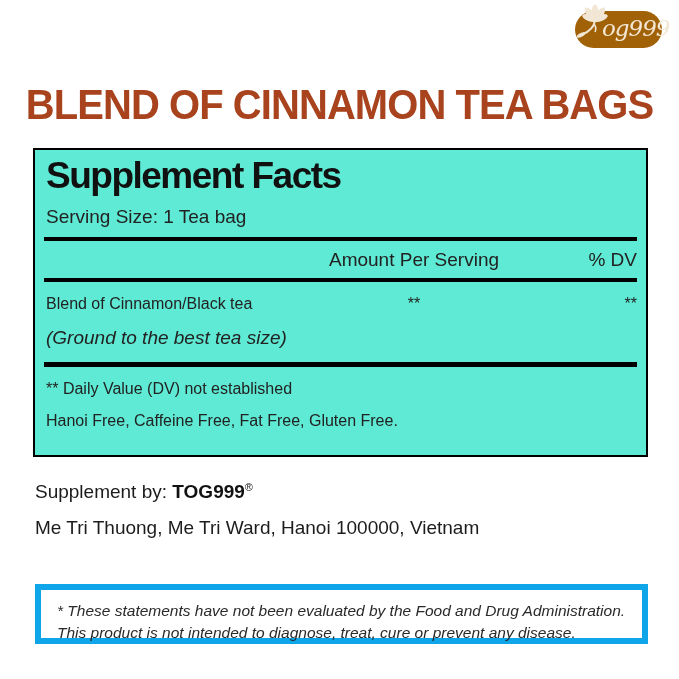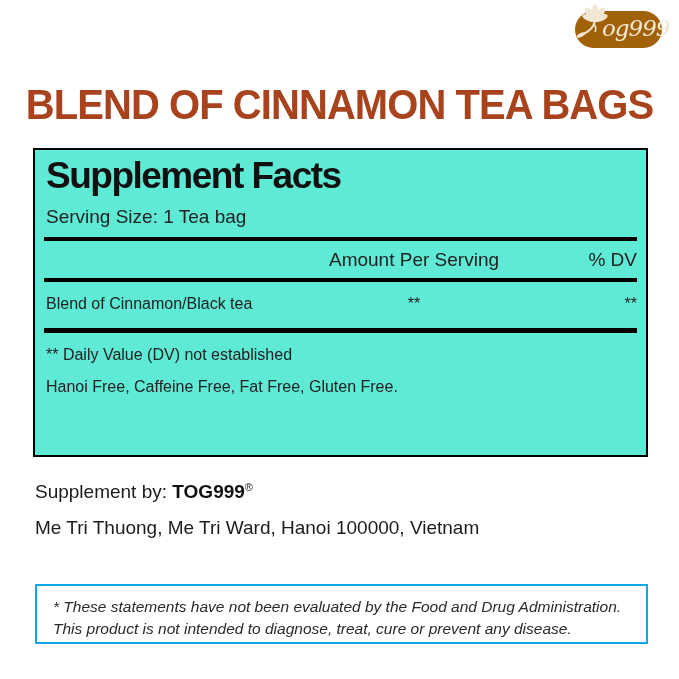--- a/index.html
+++ b/index.html
@@ -98,21 +98,21 @@
   .info .ing { margin-top: 0; }
   .info .dist { margin-top: 12px; }
   .info .addr { margin-top: 12px; }
   .info b { font-weight: bold; color: #111; }
   sup.reg { font-size: 11px; vertical-align: super; line-height: 0; }
 
   
   .disclaimer {
     position: absolute; left: 35px; top: 584px;
     width: 613px; height: 60px;
-    border: 2px solid #0ea5e9;
+    border: 6px solid #0ea5e9;
     padding: 10px 16px 0 16px;
   }
   .disclaimer p {
     font-style: italic;
     font-size: 15.5px;
     line-height: 22px;
     color: #2a2a2a;
   }
 </style>
 </head>
@@ -149,20 +149,21 @@
       &nbsp;
     </div>
     <hr class="rule sf-header-rule">
 
     <div class="sf-row sf-name-line1">
       <span>Blend of Cinnamon/Black tea</span>
       <span class="col-amount">**</span>
       <span class="col-dv">**</span>
     </div>
 
+    <p class="sf-note">(Ground to the best tea size)</p>
     <hr class="rule rule-thick sf-mid-rule">
 
     <div class="sf-row sf-footnote1">** Daily Value (DV) not established</div>
     <div class="sf-row sf-footnote2">Hanoi Free, Caffeine Free, Fat Free, Gluten Free.</div>
   </div>
 
   <div class="info">
     <p class="dist"><span>Supplement by: </span><b>TOG999</b><sup class="reg">®</sup></p>
     <p class="addr">Me Tri Thuong, Me Tri Ward, Hanoi 100000, Vietnam</p>
   </div>

